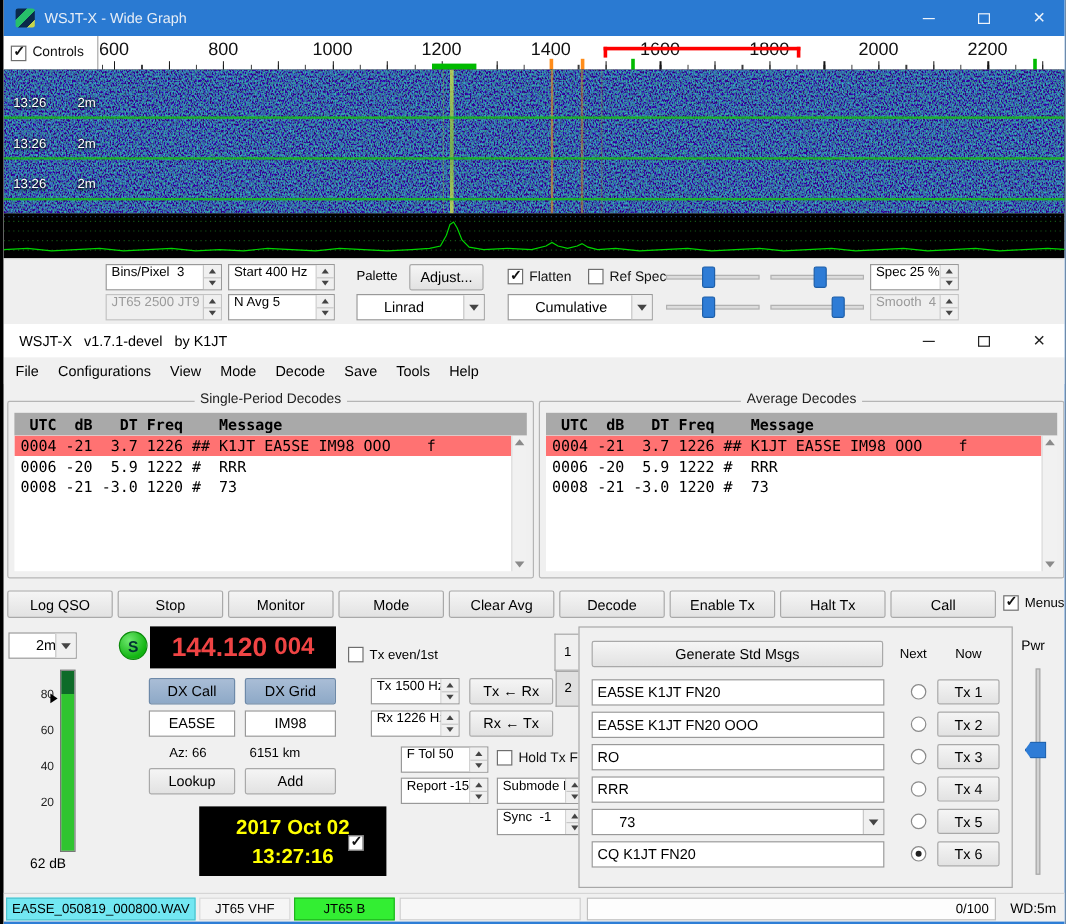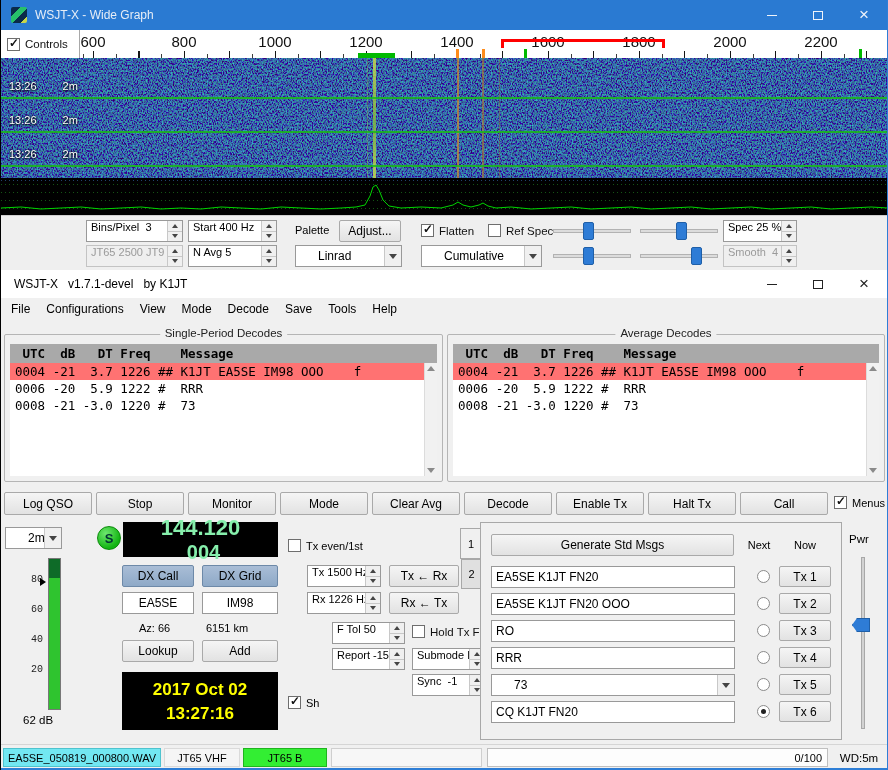--- a/index.html
+++ b/index.html
@@ -1,19 +1,19 @@
 <!DOCTYPE html>
 <html><head>
 <meta charset="utf-8">
 <style>
   * { margin:0; padding:0; box-sizing:border-box; }
   html,body { background:#444; }
   body { font-family:"Liberation Sans",sans-serif; }
   .screen { position:relative; width:888px; height:770px; background:#f0f0f0; overflow:hidden;
-            border-left:1px solid #000000; border-right:1px solid #2e7ed6; }
+            border-left:3px solid #000000; border-right:1px solid #2e7ed6; }
   i { font-style:normal; display:block; }
   svg { display:block; }
 
   
   .wg { position:absolute; left:0; top:0; width:886px; height:270px; background:#f0f0f0; }
   .wg-tb { position:absolute; left:0; top:0; width:100%; height:30px; background:#2a7ad2; }
   .wg-icon { position:absolute; left:10px; top:7px; width:16px; height:16px; border-radius:2px;
              background:linear-gradient(135deg,#0a2a4a 0 30%,#27c06a 30% 55%,#0a2a4a 55% 80%,#c9d64a 80%); }
   .wg-title { position:absolute; left:34px; top:0; line-height:30px; font-size:12px; color:#e6edf6; white-space:pre; }
   .win-btn { position:absolute; top:0; width:46px; height:30px; display:flex; align-items:center; justify-content:center; color:#eef3fa; }
@@ -99,32 +99,32 @@
   .dec-h { position:absolute; left:5px; right:5px; top:9px; height:19px; background:#a9a9a9; display:flex; align-items:center; }
   .dec-h span { font-family:"DejaVu Sans Mono",monospace; font-size:12.5px; font-weight:bold; white-space:pre; padding-left:5px; color:#000; }
   .dec-b { position:absolute; left:5px; right:18px; top:28px; bottom:5px; background:#fff; overflow:hidden; }
   .dec-row { font-family:"DejaVu Sans Mono",monospace; font-size:12.5px; line-height:17px; white-space:pre; padding-left:5px; color:#000; }
   .dec-row.hl { background:#ff7272; }
   .dec-sb { position:absolute; right:5px; top:28px; bottom:5px; width:13px; background:#f1f1f1; border-left:1px solid #dcdcdc; }
   .dec-sb i { position:absolute; left:50%; transform:translateX(-50%); width:0; height:0; }
   .dec-sb .sb-up { top:3px; border-left:4px solid transparent; border-right:4px solid transparent; border-bottom:5px solid #8a8a8a; }
   .dec-sb .sb-dn { bottom:3px; border-left:4px solid transparent; border-right:4px solid transparent; border-top:5px solid #8a8a8a; }
 
-  .lcd { position:absolute; background:#000; color:#86efac; display:flex; align-items:center; justify-content:center;flex-direction:column; }
+  .lcd { position:absolute; background:#000; color:#ef4444; display:flex; align-items:center; justify-content:center; }
   .lcd .big { font-size:22px; font-weight:bold; }
   .lcd .small { font-size:20px; font-weight:bold; margin-left:6px; }
-  .lcd-clock { position:absolute; background:#000; color:#ffff00; text-align:center; }
+  .lcd-clock { position:absolute; background:#000; color:#ffff00; text-align:center;margin-left:42px; }
   .lcd-clock div { font-size:17px; font-weight:bold; line-height:24px; }
   .lcd-clock div:first-child { margin-top:6px; }
 
   .sbadge { position:absolute; width:24px; height:24px; border-radius:50%; background:radial-gradient(circle at 35% 30%,#6fe86f,#12b412 70%);
             display:flex; align-items:center; justify-content:center; font-size:13px; font-weight:bold; color:#033; border:1px solid #0a8a0a; }
 
   .meter { position:absolute; }
-  .meter .num { position:absolute; left:0; width:16px; text-align:right; font-size:10px; color:#222;font-family:Liberation Mono, monospace; }
+  .meter .num { position:absolute; left:0; width:16px; text-align:right; font-size:10px; color:#222; }
   .meter .bar { position:absolute; left:21px; top:0; width:13px; height:100%; border:1px solid #777;
                 background:linear-gradient(#0e6b28 0 13%, #2fc42f 13%); }
   .meter .mkr { position:absolute; left:13px; top:20px; width:0; height:0;
                 border-top:4px solid transparent; border-bottom:4px solid transparent; border-left:6px solid #000; }
 
   .tab { position:absolute; border:1px solid #a8a8a8; border-right:none; display:flex; align-items:center; justify-content:center; font-size:11px; color:#000; }
   .tab.sel { background:#f0f0f0; }
   .tab.uns { background:#e0e0e0; }
   .msg-frame { position:absolute; border:1px solid #a8a8a8; background:#f0f0f0; }
 

